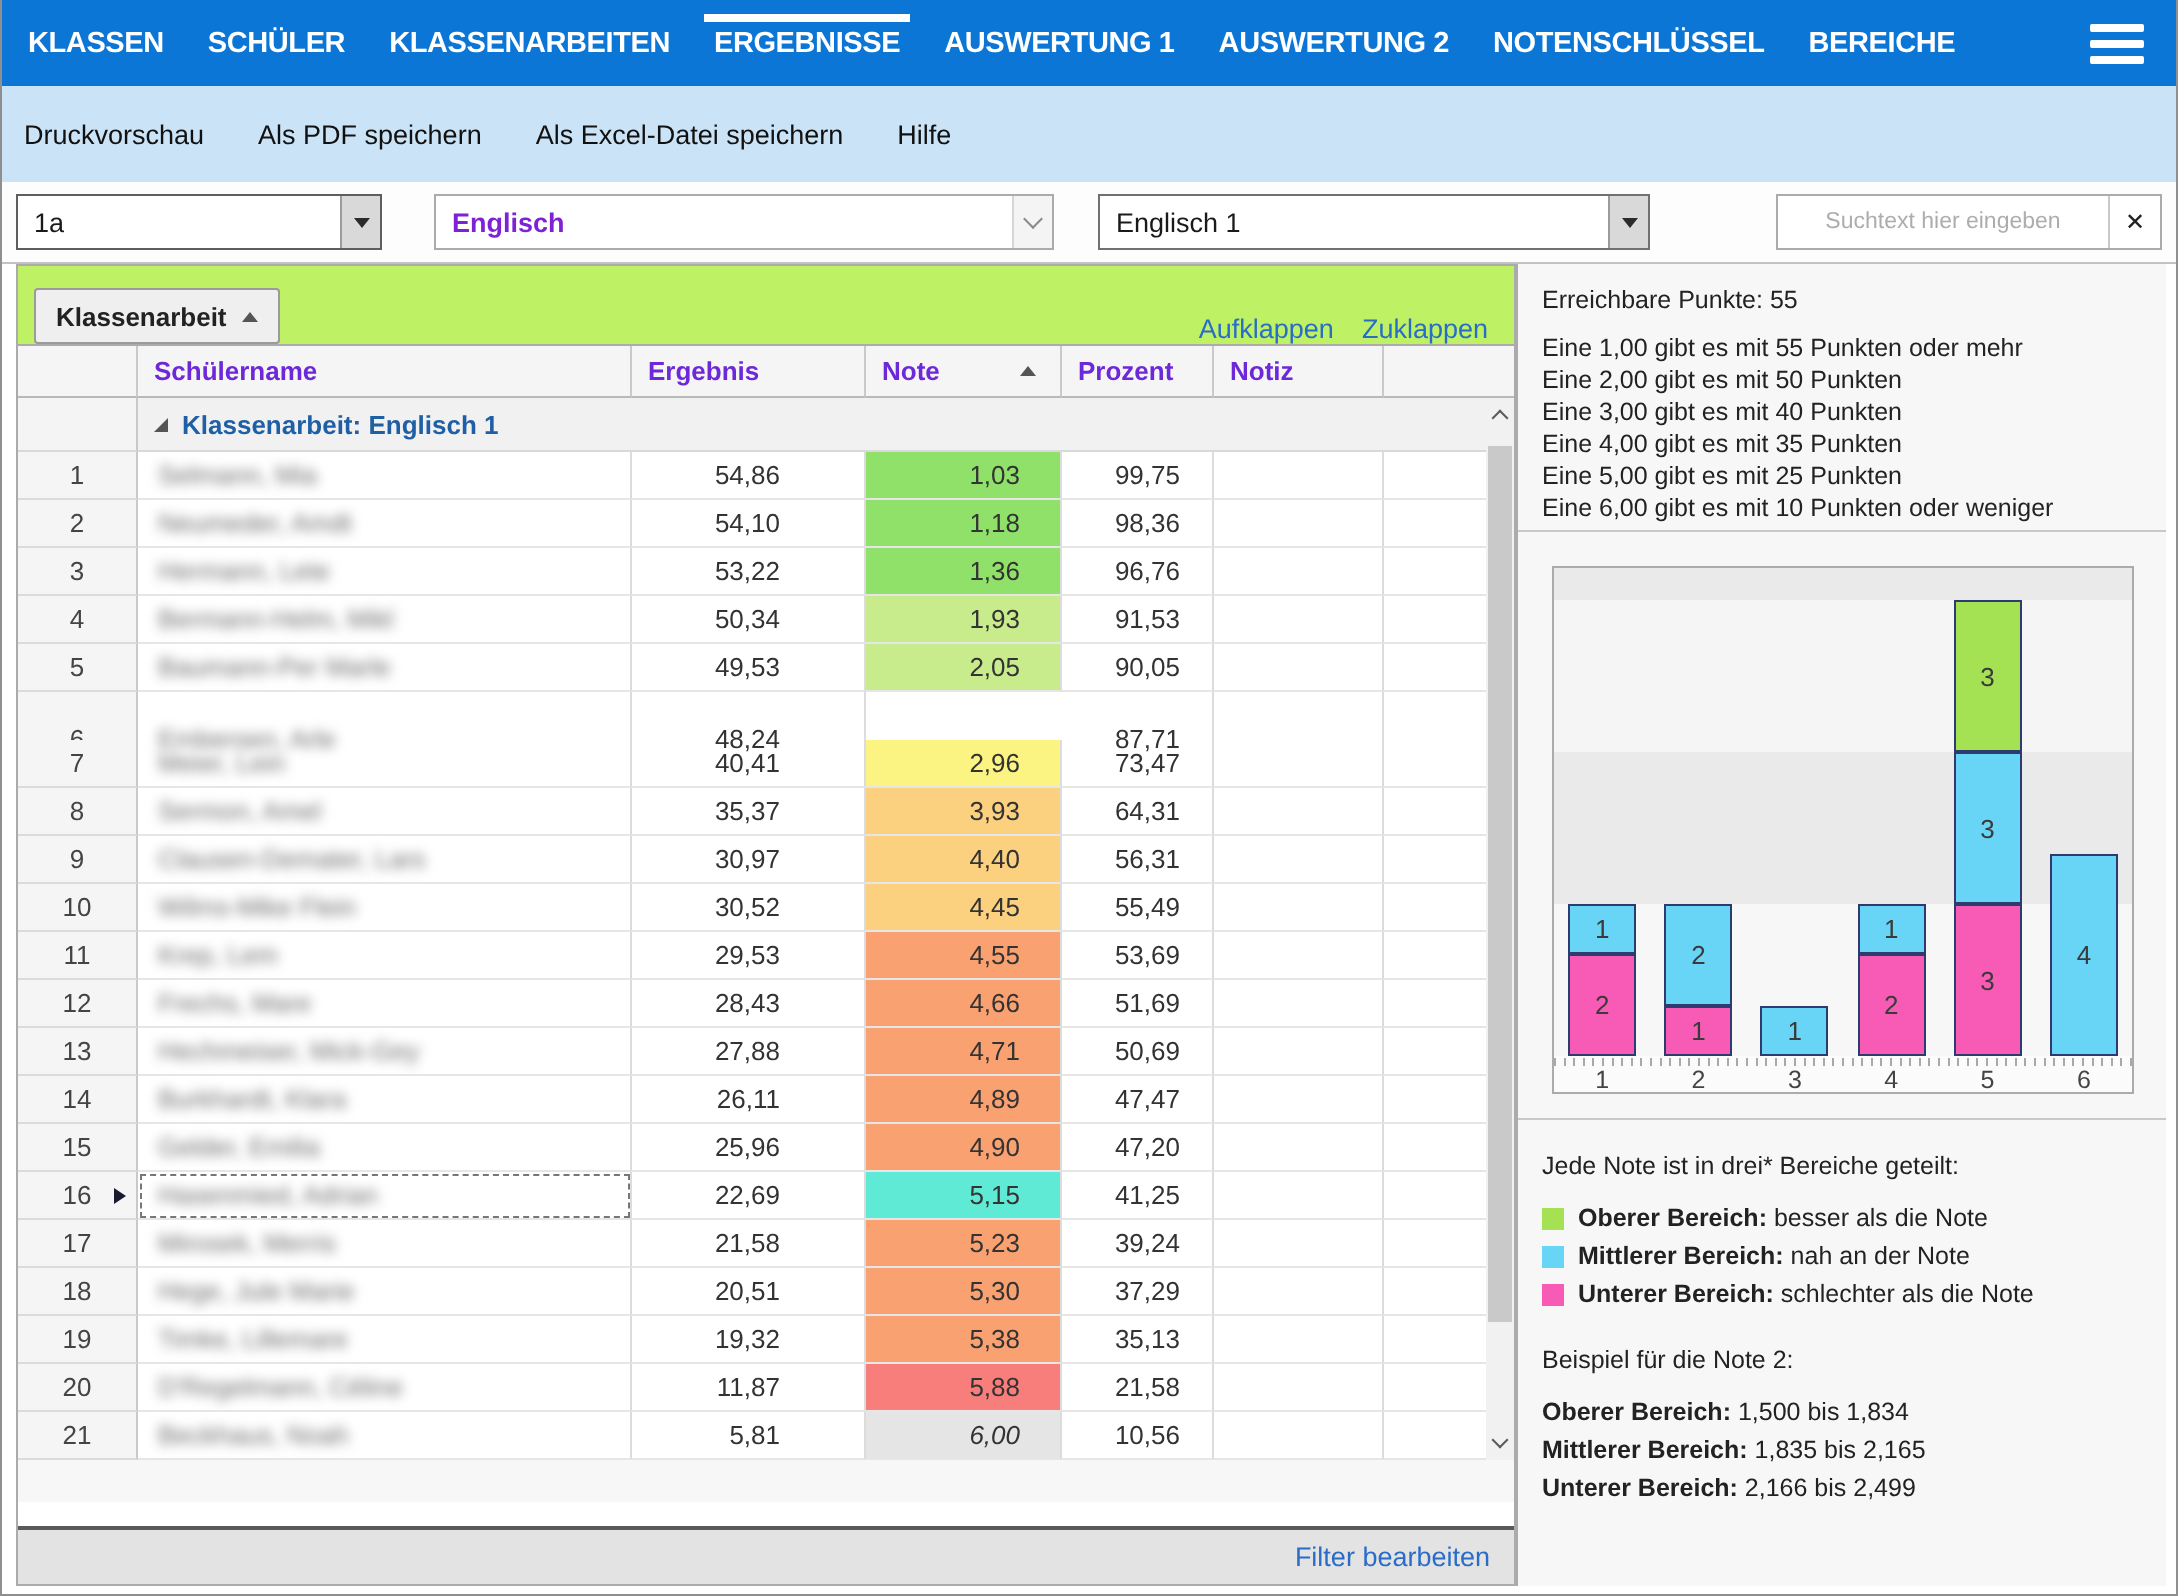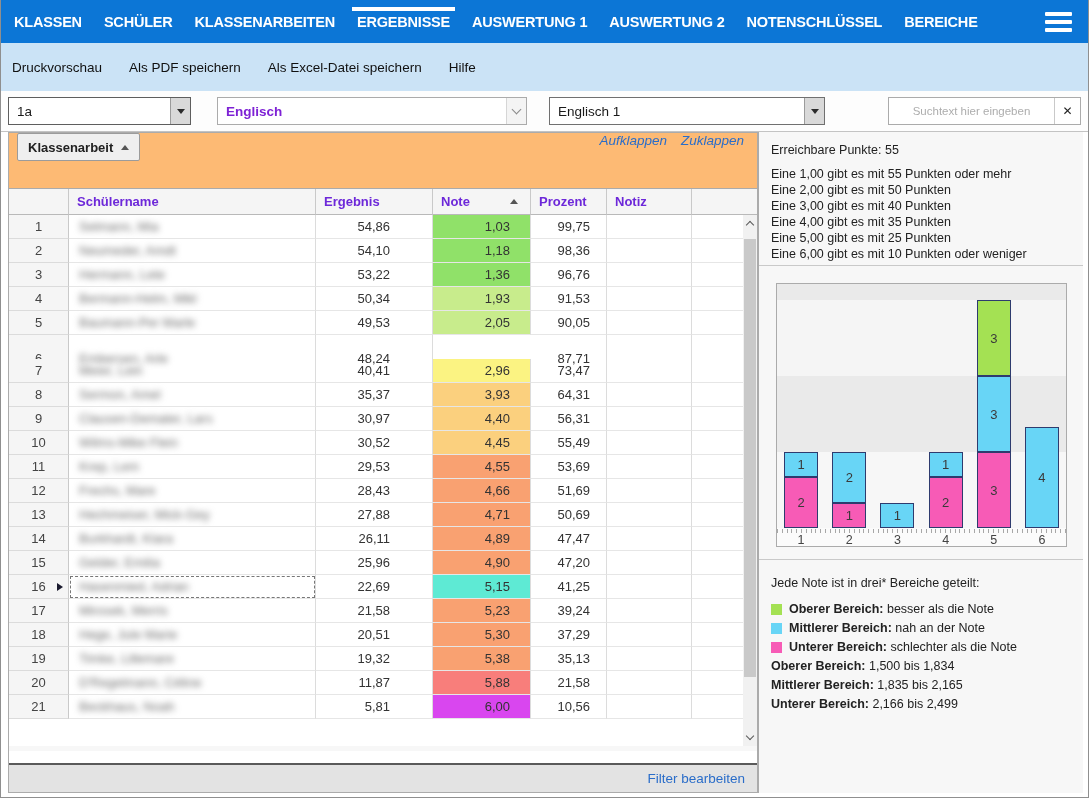--- a/index.html
+++ b/index.html
@@ -32,25 +32,25 @@
   .cbtn.light { background:#F4F4F4; border-left:1px solid #D6D6D6; }
   .tri-down { width:0; height:0; border-left:4px solid transparent; border-right:4px solid transparent; border-top:5px solid #2b2b2b; }
   .chev { width:7px; height:7px; border-right:1.6px solid #8a8a8a; border-bottom:1.6px solid #8a8a8a; transform:rotate(45deg); margin-top:-3px; }
   .searchbox { margin-left:auto; margin-right:7px; width:193px; height:28px; border:1px solid #ABABAB; background:#fff; display:flex; align-items:center; }
   .searchbox .ph { flex:1; text-align:center; color:#ADADAD; font-size:11.5px; }
   .searchbox .clr { width:26px; align-self:stretch; border-left:1px solid #C9C9C9; display:flex; align-items:center; justify-content:center; font-size:12px; color:#222; cursor:pointer; }
 
   
   .content { display:flex; height:661px; padding-left:7px; }
   .left { width:750px; border:1px solid #ABABAB; display:flex; flex-direction:column; background:#fff; }
-  .grid-top { height:56px; background:#fdba74; border-bottom:1px solid #ABABAB; display:flex; align-items:flex-start; padding:0 13px 0 8px; }
+  .grid-top { height:40px; background:#bef264; border-bottom:1px solid #ABABAB; display:flex; align-items:flex-end; padding:0 13px 0 8px; }
   .kbtn { height:28px; background:#EFEFEF; border:1px solid #9B9B9B; border-radius:2px; display:flex; align-items:center; gap:8px; padding:0 10px; font-size:13px; font-weight:bold; color:#222; cursor:pointer; }
   .tri-up-sm { width:0; height:0; border-left:4px solid transparent; border-right:4px solid transparent; border-bottom:5px solid #555; }
   .gt-links { margin-left:auto; display:flex; gap:14px; }
-  .gt-links .lnk { color:#2A6DC9; font-size:13.5px; cursor:pointer;font-style:italic; }
+  .gt-links .lnk { color:#2A6DC9; font-size:13.5px; cursor:pointer; }
 
   .grid { position:relative; height:557px; font-size:13px; color:#333; }
   .grow { display:grid; grid-template-columns:60px 247px 117px 98px 76px 85px 1fr 14px; }
   .hrow { height:26px; background:#F5F5F5; }
   .hcell { border-right:1px solid #C9C9C9; border-bottom:1px solid #B9B9B9; font-weight:bold; color:#6d28d9;
            display:flex; align-items:center; padding-left:8px; }
   .hcell.nob { border-right:none; }
   .hcell .sort { margin-left:auto; margin-right:12px; }
   .gprow { height:27px; background:#F1F1F1; }
   .gp-num { background:#F4F4F4; border-right:1px solid #C9C9C9; border-bottom:1px solid #D9D9D9; }
@@ -191,20 +191,27 @@
             </div>
           <div class="hcell">
               <span>Prozent</span>
             </div>
           <div class="hcell">
               <span>Notiz</span>
             </div>
           <div class="hcell nob" style="grid-column:7/9;"></div>
         </div>
 
+        <div class="grow gprow">
+          <div class="gp-num"></div>
+          <div class="gp-band">
+            <i class="expander"></i>
+            <span>Klassenarbeit: Englisch 1</span>
+          </div>
+        </div>
 
         <div id="grid-body">
             <div class="grow drow">
               <div class="cell num">1</div>
               <div class="cell name">
                 <span class="blurname">Selmann, Mia</span>
               </div>
               <div class="cell erg">54,86</div>
               <div class="cell note" style="background: rgb(144, 225, 105);">1,03</div>
               <div class="cell proz">99,75</div>
@@ -419,21 +426,21 @@
               <div class="cell proz">21,58</div>
               <div class="cell"></div>
               <div class="cell last" style="grid-column: 7 / 9;"></div>
             </div>
             <div class="grow drow">
               <div class="cell num">21</div>
               <div class="cell name">
                 <span class="blurname">Beckhaus, Noah</span>
               </div>
               <div class="cell erg">5,81</div>
-              <div class="cell note" style="background: #d946ef;">6,00</div>
+              <div class="cell note" style="background: #e5e5e5; font-style: italic;">6,00</div>
               <div class="cell proz">10,56</div>
               <div class="cell"></div>
               <div class="cell last" style="grid-column: 7 / 9;"></div>
             </div>
           </div>
 
         <div class="vsb">
           <div class="arr up">
               <i class="chev"></i>
             </div>
@@ -515,20 +522,21 @@
             </div>
             <div class="lg-item">
               <i class="lg-sw" style="background: rgb(104, 213, 246);"></i>
               <span><b>Mittlerer Bereich:</b> nah an der Note</span>
             </div>
             <div class="lg-item">
               <i class="lg-sw" style="background: rgb(247, 91, 182);"></i>
               <span><b>Unterer Bereich:</b> schlechter als die Note</span>
             </div>
           </div>
+        <div class="ex-title">Beispiel für die Note 2:</div>
         <div id="example-lines">
             <div class="ex-line"><b>Oberer Bereich:</b> 1,500 bis 1,834</div>
             <div class="ex-line"><b>Mittlerer Bereich:</b> 1,835 bis 2,165</div>
             <div class="ex-line"><b>Unterer Bereich:</b> 2,166 bis 2,499</div>
           </div>
       </div>
     </div>
 
   </div>
 </div>

